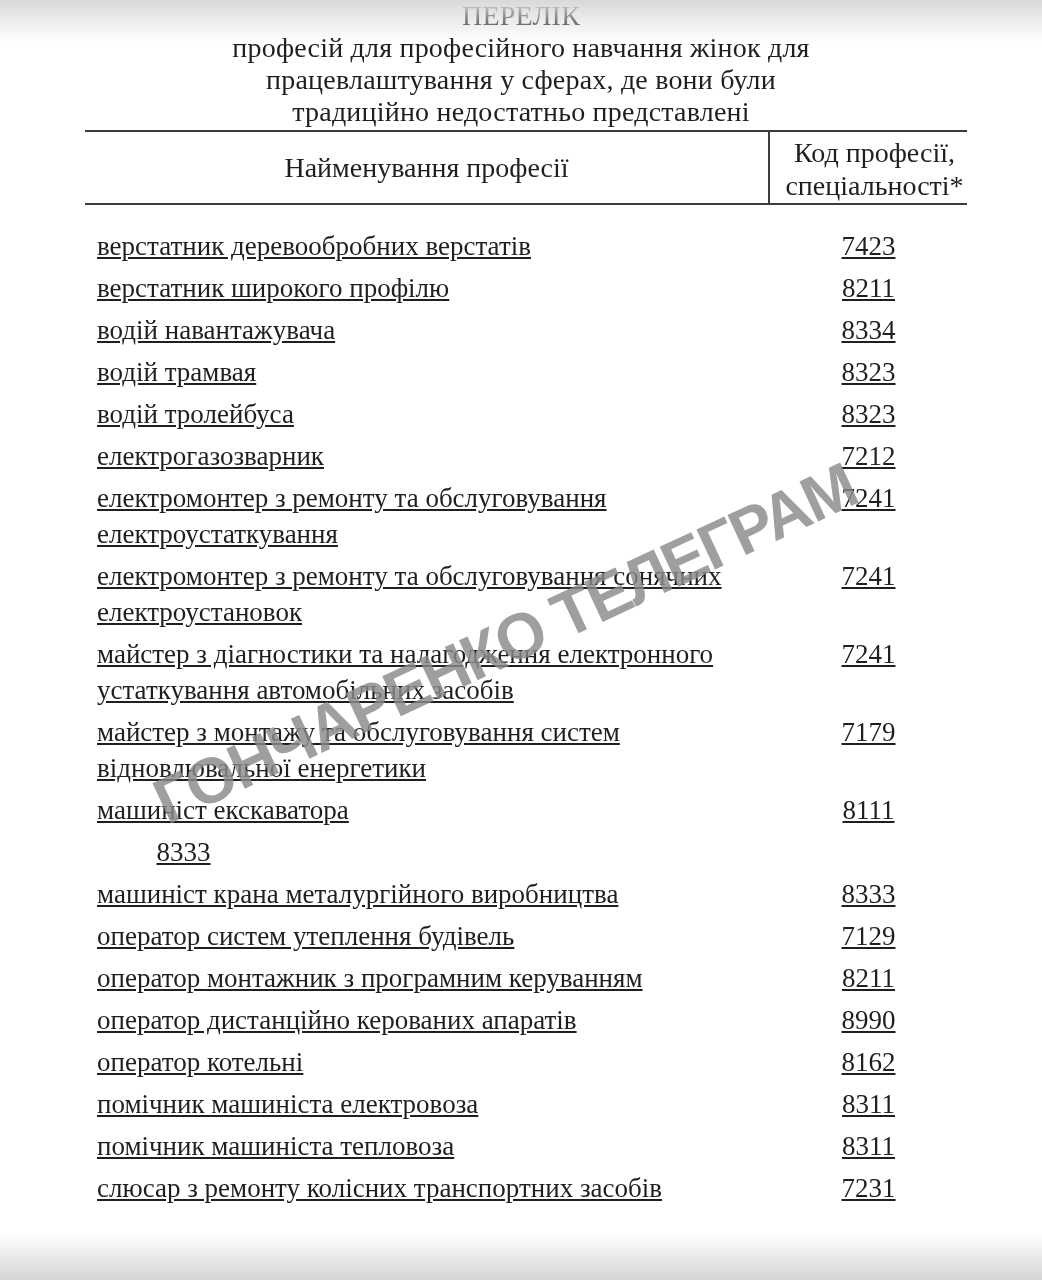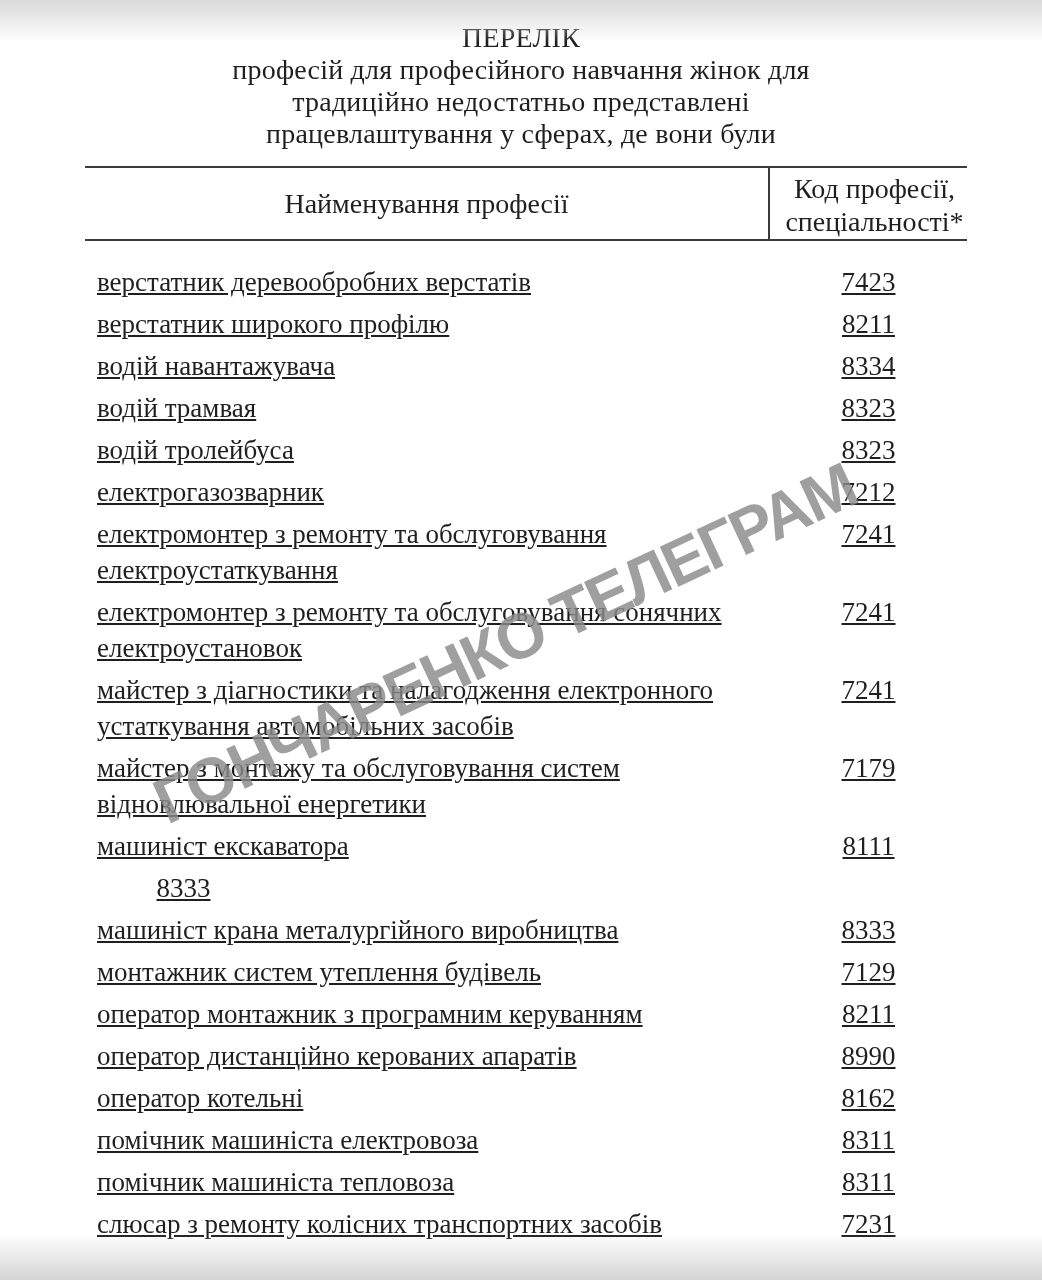--- a/index.html
+++ b/index.html
@@ -30,30 +30,29 @@
     content: '';
     position: absolute;
     bottom: 0; left: 0; right: 0;
     height: 46px;
     background: linear-gradient(rgba(255,255,255,0), #d4d4d4);
     pointer-events: none;
     z-index: 5;
   }
 
   .title {
-    padding-top: 22px;
     text-align: center;
     font-size: 28px;
     line-height: 32px;
     letter-spacing: 0.2px;
     font-family: Liberation Serif, serif;
   }
 
   .doc-table {
-    margin: 16px 0 0 85px;
+    margin: 2px 0 0 85px;
     width: 882px;
     position: relative;
     z-index: 1;
   }
   .thead {
     display: flex;
     height: 75px;
     border-top: 2px solid var(--border-color, #3c3c3c);
     border-bottom: 2px solid var(--border-color, #3c3c3c);
   }
@@ -112,22 +111,22 @@
   }
 </style>
 </head>
 <body>
 
 <div class="page">
 
   <div class="title">
     <div>ПЕРЕЛІК</div>
     <div>професій для професійного навчання жінок для</div>
+    <div>працевлаштування у сферах, де вони були</div>
     <div>традиційно недостатньо представлені</div>
-    <div>працевлаштування у сферах, де вони були</div>
   </div>
 
   <div class="doc-table">
     <div class="thead">
       <div class="th th-name">Найменування професії</div>
       <div class="th th-code">Код професії, спеціальності*</div>
     </div>
     <div class="tbody" id="rows">
         <div class="trow">
           <div class="td td-name">верстатник деревообробних верстатів</div>
@@ -174,21 +173,21 @@
           <div class="td td-code">8111</div>
         </div>
         <div class="trow">
           <div class="td td-code">8333</div>
         </div>
         <div class="trow">
           <div class="td td-name">машиніст крана металургійного виробництва</div>
           <div class="td td-code">8333</div>
         </div>
         <div class="trow">
-          <div class="td td-name">монтажник систем утеплення будівель</div>
+          <div class="td td-name">оператор систем утеплення будівель</div>
           <div class="td td-code">7129</div>
         </div>
         <div class="trow">
           <div class="td td-name">оператор монтажник з програмним керуванням</div>
           <div class="td td-code">8211</div>
         </div>
         <div class="trow">
           <div class="td td-name">оператор дистанційно керованих апаратів</div>
           <div class="td td-code">8990</div>
         </div>

